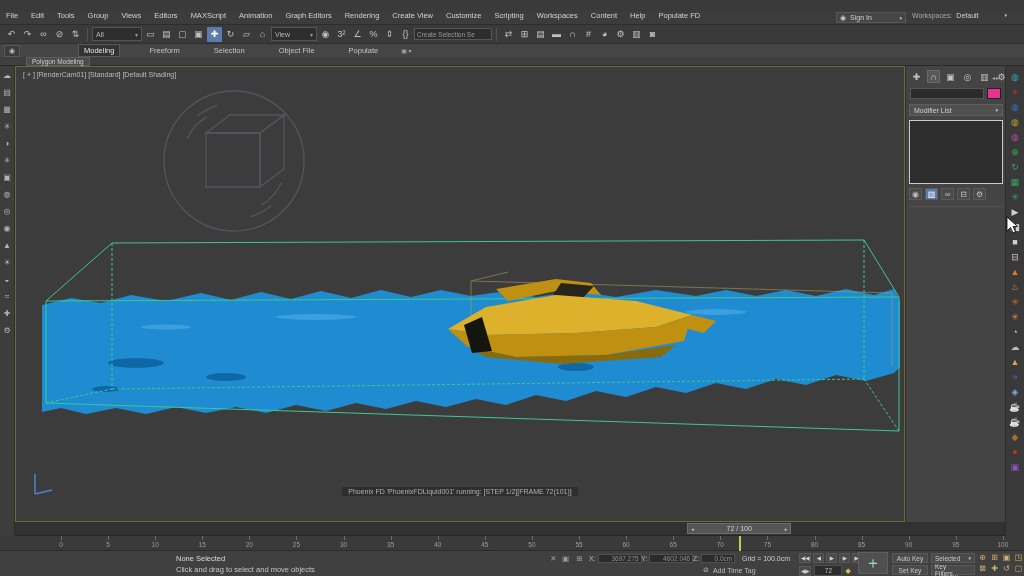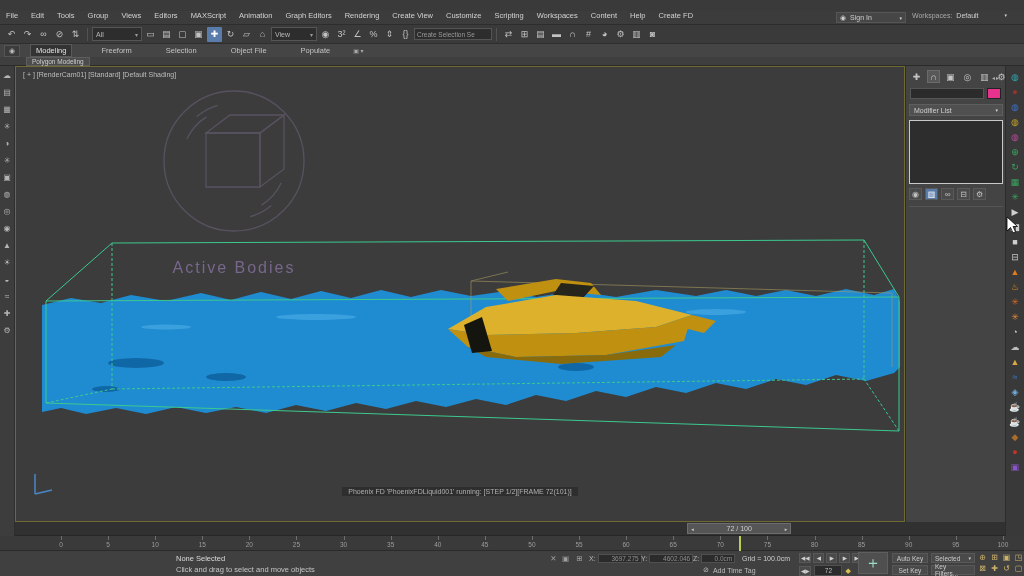--- a/index.html
+++ b/index.html
@@ -32,21 +32,21 @@
   .dd{height:12px;background:#2d2d2d;border:1px solid #555;color:#b8b8b8;font-size:7px;
       display:flex;align-items:center;gap:5px;padding:0 3px;flex:none;cursor:default;}
   .dd .car{font-size:6px;color:#9a9a9a;}
   #named-sets-input{width:72px;height:10px;background:#2d2d2d;border:1px solid #555;color:#9a9a9a;
                     font-size:6.5px;font-family:"Liberation Sans",sans-serif;padding:0 2px;flex:none;}
   
   #ribbonrow{left:0;top:44px;width:1024px;height:13px;background:#454545;display:flex;align-items:center;
              font-size:7.5px;color:#c3c3c3;box-sizing:border-box;padding-left:4px;}
   #ribbon-eye{width:14px;height:10px;background:#3c3c3c;border:1px solid #555;color:#bdbdbd;font-size:7px;
               display:flex;align-items:center;justify-content:center;margin-right:10px;}
-  #ribbon-tabs{display:flex;gap:24px;align-items:center;}
+  #ribbon-tabs{display:flex;gap:24px;align-items:center;margin-left:48px;}
   .ribbon-tab{padding:1px 5px;cursor:default;}
   .ribbon-tab.active{background:#333;border:1px solid #5a5a5a;color:#e2e2e2;}
   #ribbonsub{left:0;top:57px;width:1024px;height:9px;background:#3f3f3f;border-bottom:1px solid #2a2a2a;box-sizing:border-box;}
   #polygon-modeling{position:absolute;left:26px;top:0px;height:9px;background:#4c4c4c;border:1px solid #5e5e5e;
                     color:#cfcfcf;font-size:6.5px;display:flex;align-items:center;padding:0 5px;box-sizing:border-box;}
   
   #leftbar{left:0;top:66px;width:15px;height:470px;background:#3d3d3d;border-right:1px solid #2e2e2e;
            display:flex;flex-direction:column;align-items:center;padding-top:4px;box-sizing:border-box;gap:6px;}
   .lico{width:11px;height:11px;display:flex;align-items:center;justify-content:center;color:#b5b5b5;font-size:8px;cursor:default;}
   
@@ -136,21 +136,21 @@
         <span class="menu-item">MAXScript</span>
         <span class="menu-item">Animation</span>
         <span class="menu-item">Graph Editors</span>
         <span class="menu-item">Rendering</span>
         <span class="menu-item">Create View</span>
         <span class="menu-item">Customize</span>
         <span class="menu-item">Scripting</span>
         <span class="menu-item">Workspaces</span>
         <span class="menu-item">Content</span>
         <span class="menu-item">Help</span>
-        <span class="menu-item">Create FD</span>
+        <span class="menu-item">Populate FD</span>
       </span>
   </div>
   <div id="signin" class="abs">
     <span>◉</span>
     <span>Sign In</span>
     <span style="margin-left:auto;font-size:5px;">▾</span>
   </div>
   <div id="workspaces" class="abs">
     <span>Workspaces:</span>
     <span id="workspace-dd">
@@ -301,21 +301,20 @@
         <polygon points="480,222 540,212 575,216 585,228 540,224 492,234" fill="#c09010"></polygon>
         <polygon points="545,216 578,219 566,232 537,228" fill="#26261c"></polygon>
         <polygon points="432,262 470,240 540,228 620,234 676,248 640,260 560,266 470,268" fill="#ddb12b"></polygon>
         <polygon points="432,262 470,268 560,266 640,260 676,248 668,274 590,288 500,290 452,280" fill="#c09010"></polygon>
         <polygon points="452,280 500,290 590,288 660,278 645,290 545,297 470,290" fill="#8a6b0b"></polygon>
         <polygon points="448,258 466,250 476,284 456,286" fill="#15150f"></polygon>
         <polygon points="676,248 700,254 688,266 664,260" fill="#c09010"></polygon>
       </g>
     </svg>
     <div id="vp-label">[ + ] [RenderCam01] [Standard] [Default Shading]</div>
-    <div id="watermark-text">Active Bodies</div>
     <div id="vp-status">
       <span>Phoenix FD 'PhoenixFDLiquid001' running: [STEP 1/2][FRAME 72(101)]</span>
     </div>
     <svg id="axis-tripod" class="abs" width="24" height="26">
       <line x1="5" y1="2" x2="5" y2="22" stroke="#4a86c8" stroke-width="1.5"></line>
       <line x1="5" y1="22" x2="22" y2="18" stroke="#4a86c8" stroke-width="1.5"></line>
     </svg>
   </div>
 
   <div id="rightpanel" class="abs">

